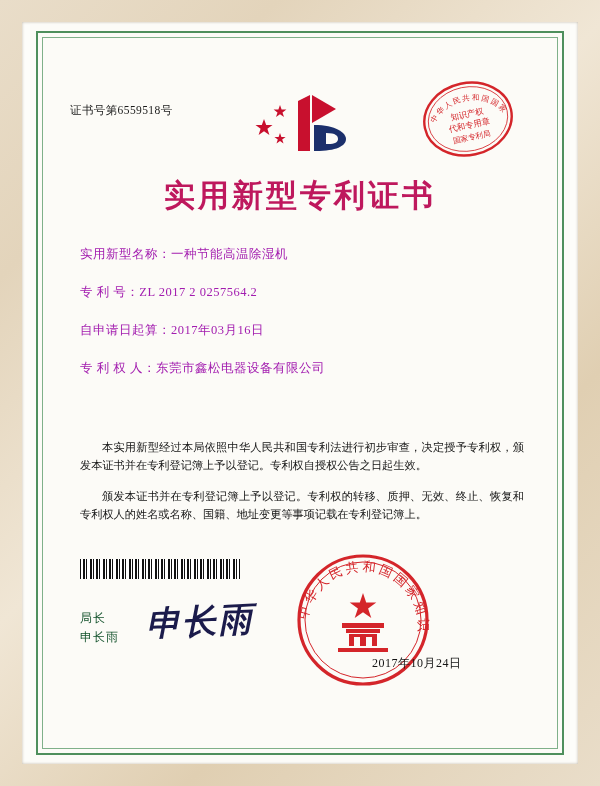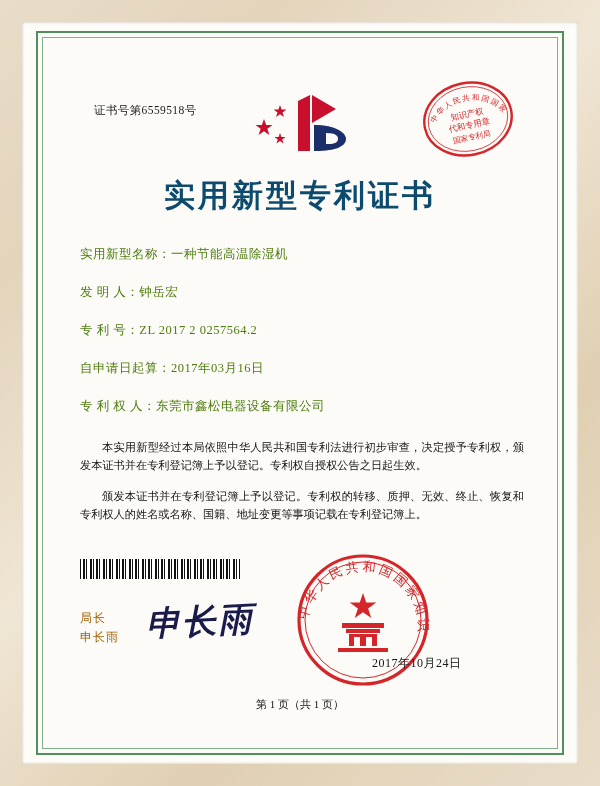--- a/index.html
+++ b/index.html
@@ -65,21 +65,20 @@
     color: #1a1a1a;
   }
 
   .cert-no {
     position: absolute;
     left: 28px; top: 66px;
     font-size: 11.5px;
     letter-spacing: 0.4px;
     color: #1a1a1a;
     white-space: nowrap;
-    margin-left: 24px;
   }
 
   
   .logo {
     position: absolute;
     left: 208px; top: 52px;
     width: 110px; height: 70px;
   }
 
   
@@ -91,35 +90,35 @@
 
   .title {
     position: absolute;
     left: 0; top: 138px;
     width: 516px;
     text-align: center;
     font-size: 31px;
     font-weight: bold;
     letter-spacing: 3px;
     font-family: "Liberation Serif", serif;
-    color: #0c4a6e;
+    color: #be185d;
   }
 
   .fields {
     position: absolute;
     left: 38px; top: 208px;
     width: 450px;
   }
   .field-row {
     font-size: 12.5px;
     line-height: 18px;
     margin-bottom: 20px;
     letter-spacing: 0.5px;
     white-space: nowrap;
-    color: #4d7c0f;
+    color: #a21caf;
   }
   .field-label { display: inline-block; }
   .field-value { display: inline; }
 
   .body-text {
     position: absolute;
     left: 38px; top: 388px;
     width: 444px;
     font-size: 11.2px;
     line-height: 17.5px;
@@ -149,21 +148,21 @@
     left: 250px; top: 512px;
     width: 142px; height: 142px;
   }
 
   .sig-block {
     position: absolute;
     left: 38px; top: 572px;
     font-size: 12px;
     line-height: 19px;
     letter-spacing: 1px;
-    color: #a16207;
+    color: #14532d;
   }
   .signature {
     position: absolute;
     left: 104px; top: 562px;
     font-size: 34px;
     font-family: "Liberation Serif", serif;
     font-style: italic;
     font-weight: bold;
     color: #1b1b4b;
     letter-spacing: 2px;
@@ -235,23 +234,20 @@
     </svg>
   </div>
 
   <div class="title">实用新型专利证书</div>
 
   <div class="fields">
     <div class="field-row">
       <span class="field-label">实用新型名称：</span><span class="field-value">一种节能高温除湿机</span>
     </div>
     <div class="field-row">
-      <span class="field-label">发 明 人：</span><span class="field-value">钟岳宏</span>
-    </div>
-    <div class="field-row">
       <span class="field-label">专 利 号：</span><span class="field-value">ZL 2017 2 0257564.2</span>
     </div>
     <div class="field-row">
       <span class="field-label">自申请日起算：</span><span class="field-value">2017年03月16日</span>
     </div>
     <div class="field-row">
       <span class="field-label">专 利 权 人：</span><span class="field-value">东莞市鑫松电器设备有限公司</span>
     </div>
   </div>
 
@@ -285,15 +281,14 @@
         <rect x="57" y="85" width="28" height="12"></rect>
         <rect x="62" y="88" width="6" height="9" fill="#fcfbf7"></rect>
         <rect x="74" y="88" width="6" height="9" fill="#fcfbf7"></rect>
         <rect x="46" y="99" width="50" height="4"></rect>
       </g>
     </svg>
   </div>
 
   <div class="issue-date">2017年10月24日</div>
 
-  <div class="page-no">第 1 页（共 1 页）</div>
 
 </div>
 
 </body></html>

